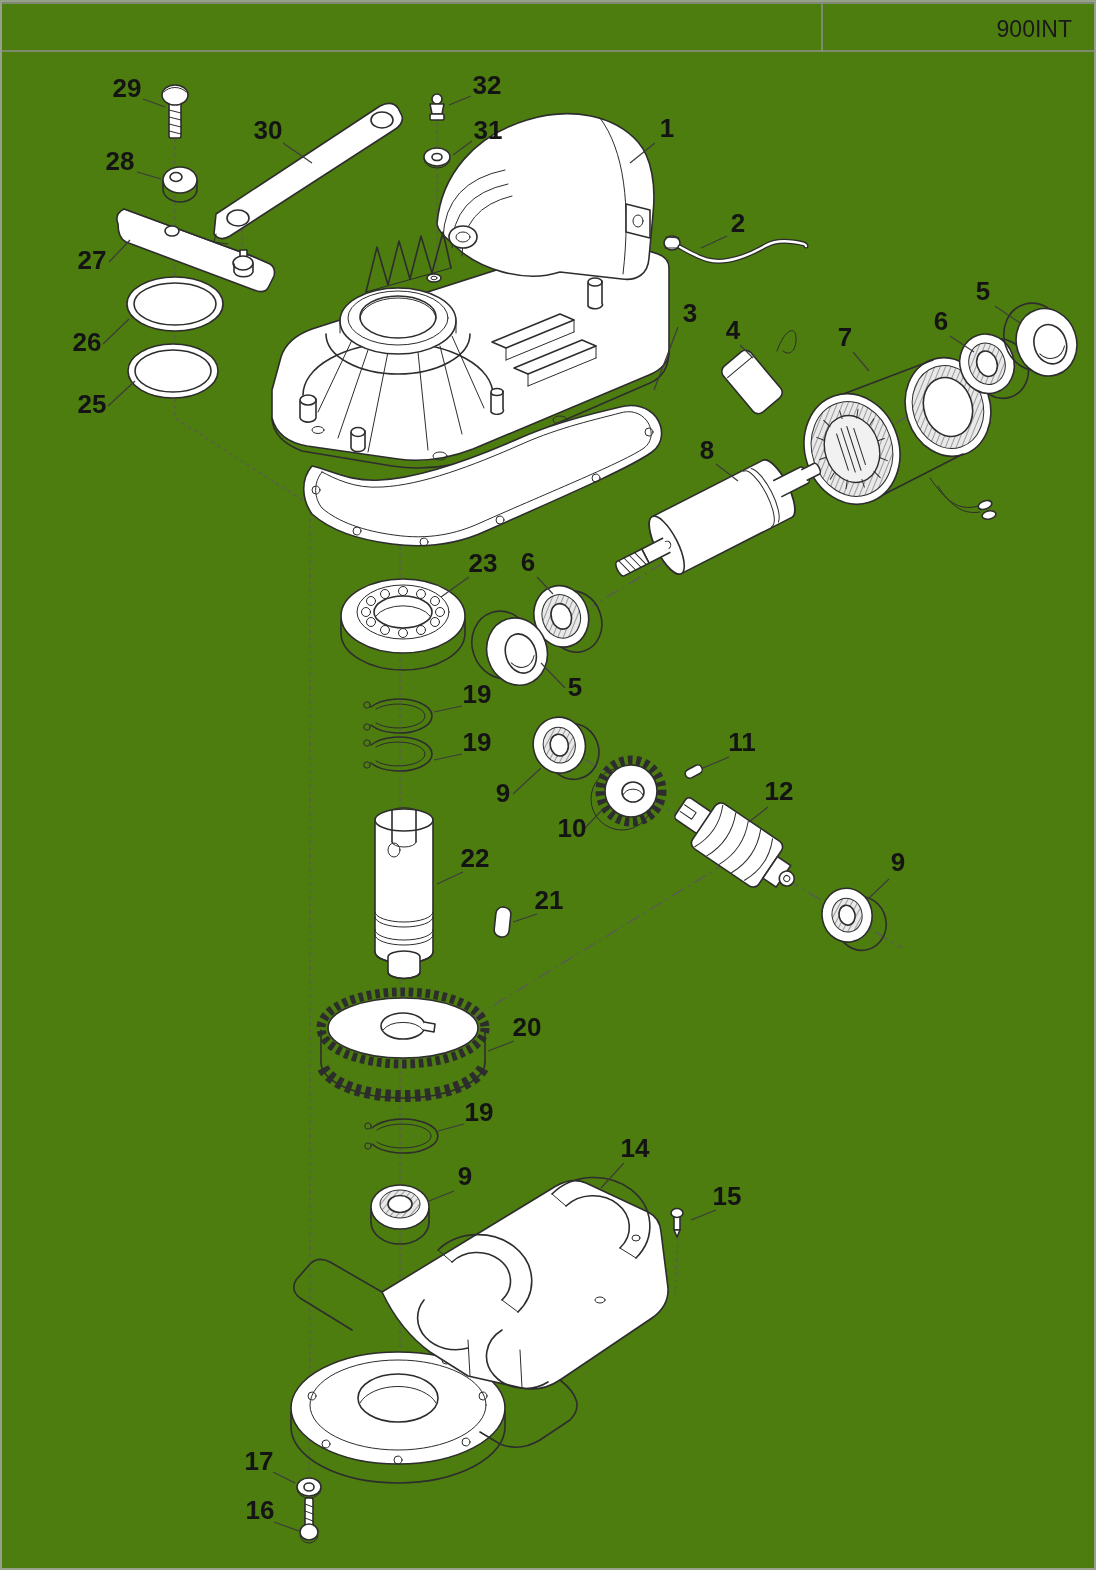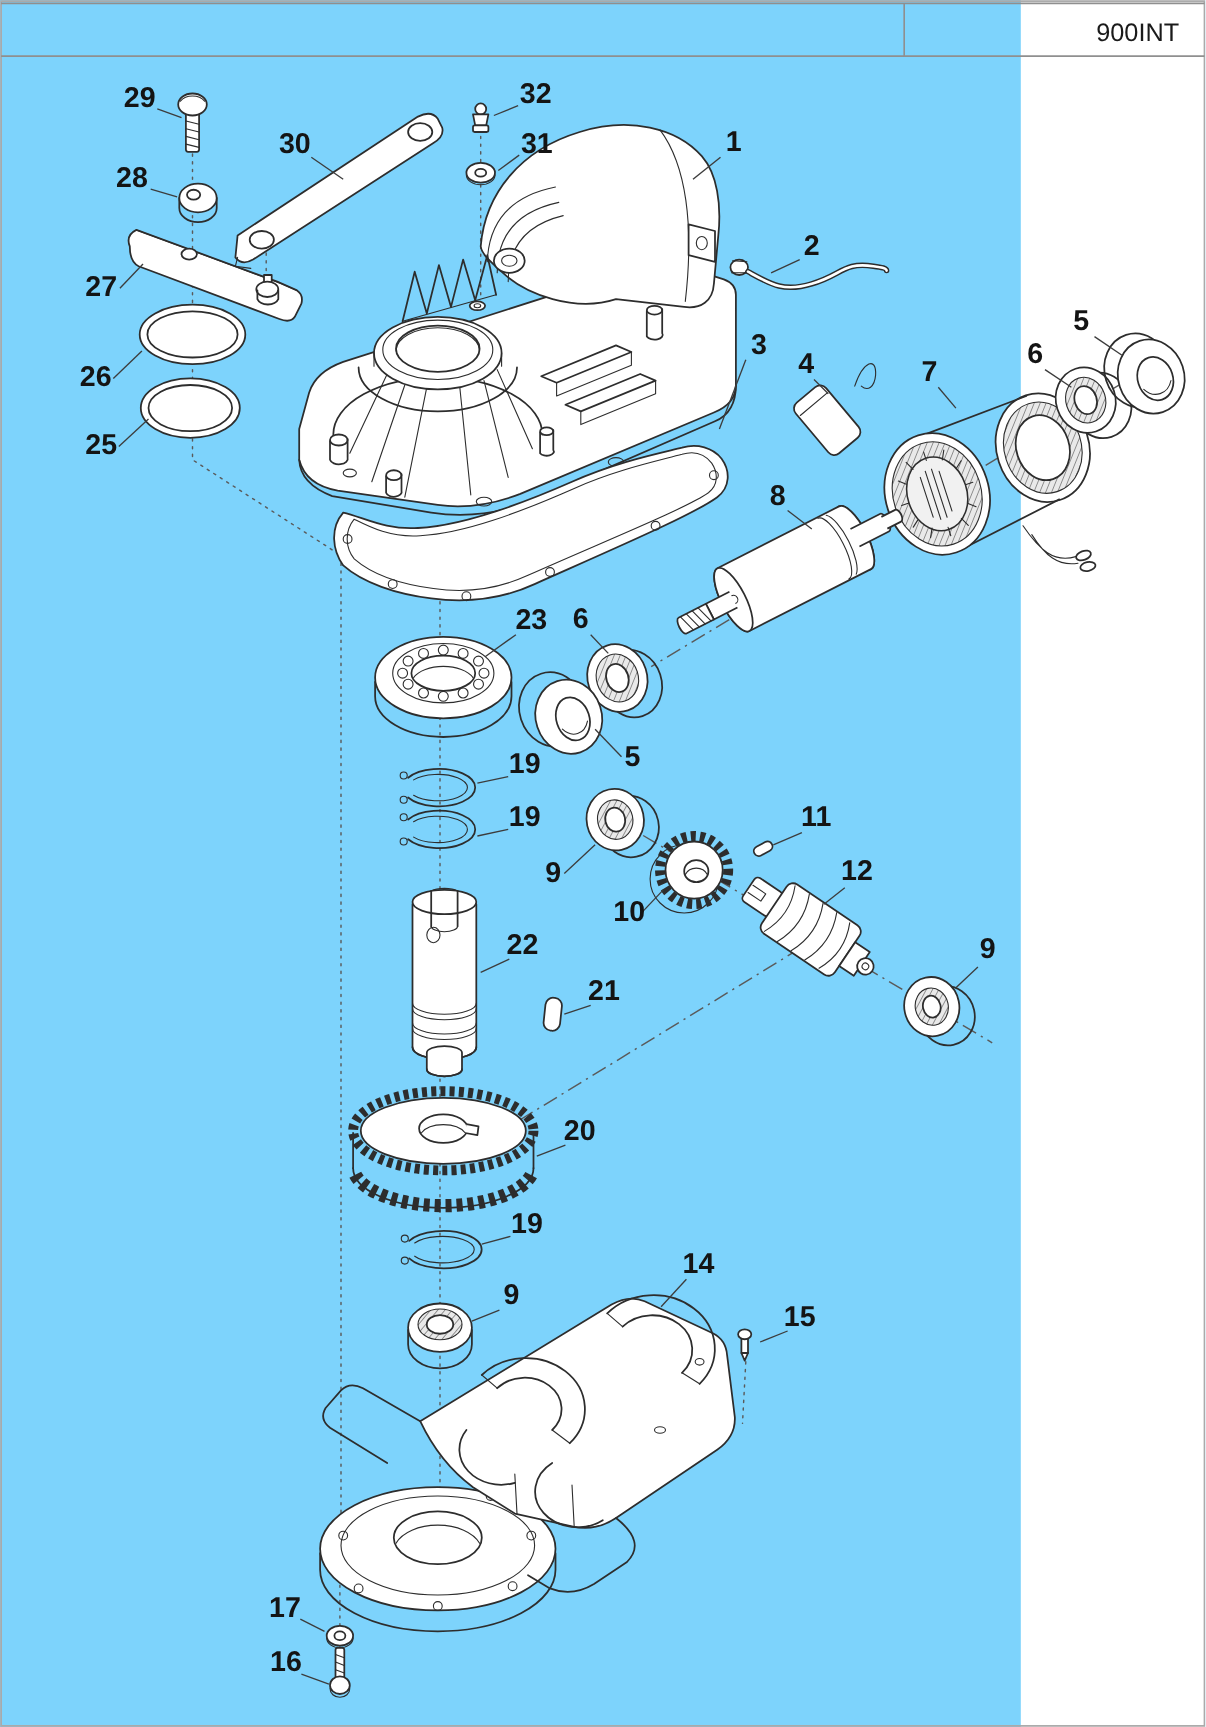--- a/index.html
+++ b/index.html
@@ -1,16 +1,16 @@
 <!DOCTYPE html>
 <html><head>
 <meta charset="utf-8">
 <style>
   html,body{margin:0;padding:0;background:#fff;}
-  .page{position:relative;width:928px;height:1570px;background:#7dd3fc;font-family:"Liberation Sans",sans-serif;}
+  .page{position:relative;width:1096px;height:1570px;background:#4d7c0f;font-family:"Liberation Sans",sans-serif;}
   svg{position:absolute;left:0;top:0;}
   .ln{fill:none;stroke:#2d2d2d;stroke-width:1.6;stroke-linejoin:round;stroke-linecap:round;}
   .thin{fill:none;stroke:#2d2d2d;stroke-width:1;stroke-linejoin:round;stroke-linecap:round;}
   .fw{fill:#ffffff;stroke:#2d2d2d;stroke-width:1.6;stroke-linejoin:round;}
   .ld{stroke:#3c3c3c;stroke-width:1.2;fill:none;}
   .dot{stroke:#5a5a5a;stroke-width:1.3;stroke-dasharray:2 5;fill:none;stroke-linecap:round;}
   .axis{stroke:#5a5a5a;stroke-width:1.3;stroke-dasharray:14 5 2 5;fill:none;}
   .num{font:700 26px "Liberation Sans",sans-serif;fill:#141414;text-anchor:middle;}
   .hdr{font:400 23px "Liberation Sans",sans-serif;fill:#1a1a1a;text-anchor:end;}
   .teeth{fill:none;stroke:#2d2d2d;stroke-width:9;stroke-dasharray:4.6 3.8;}

